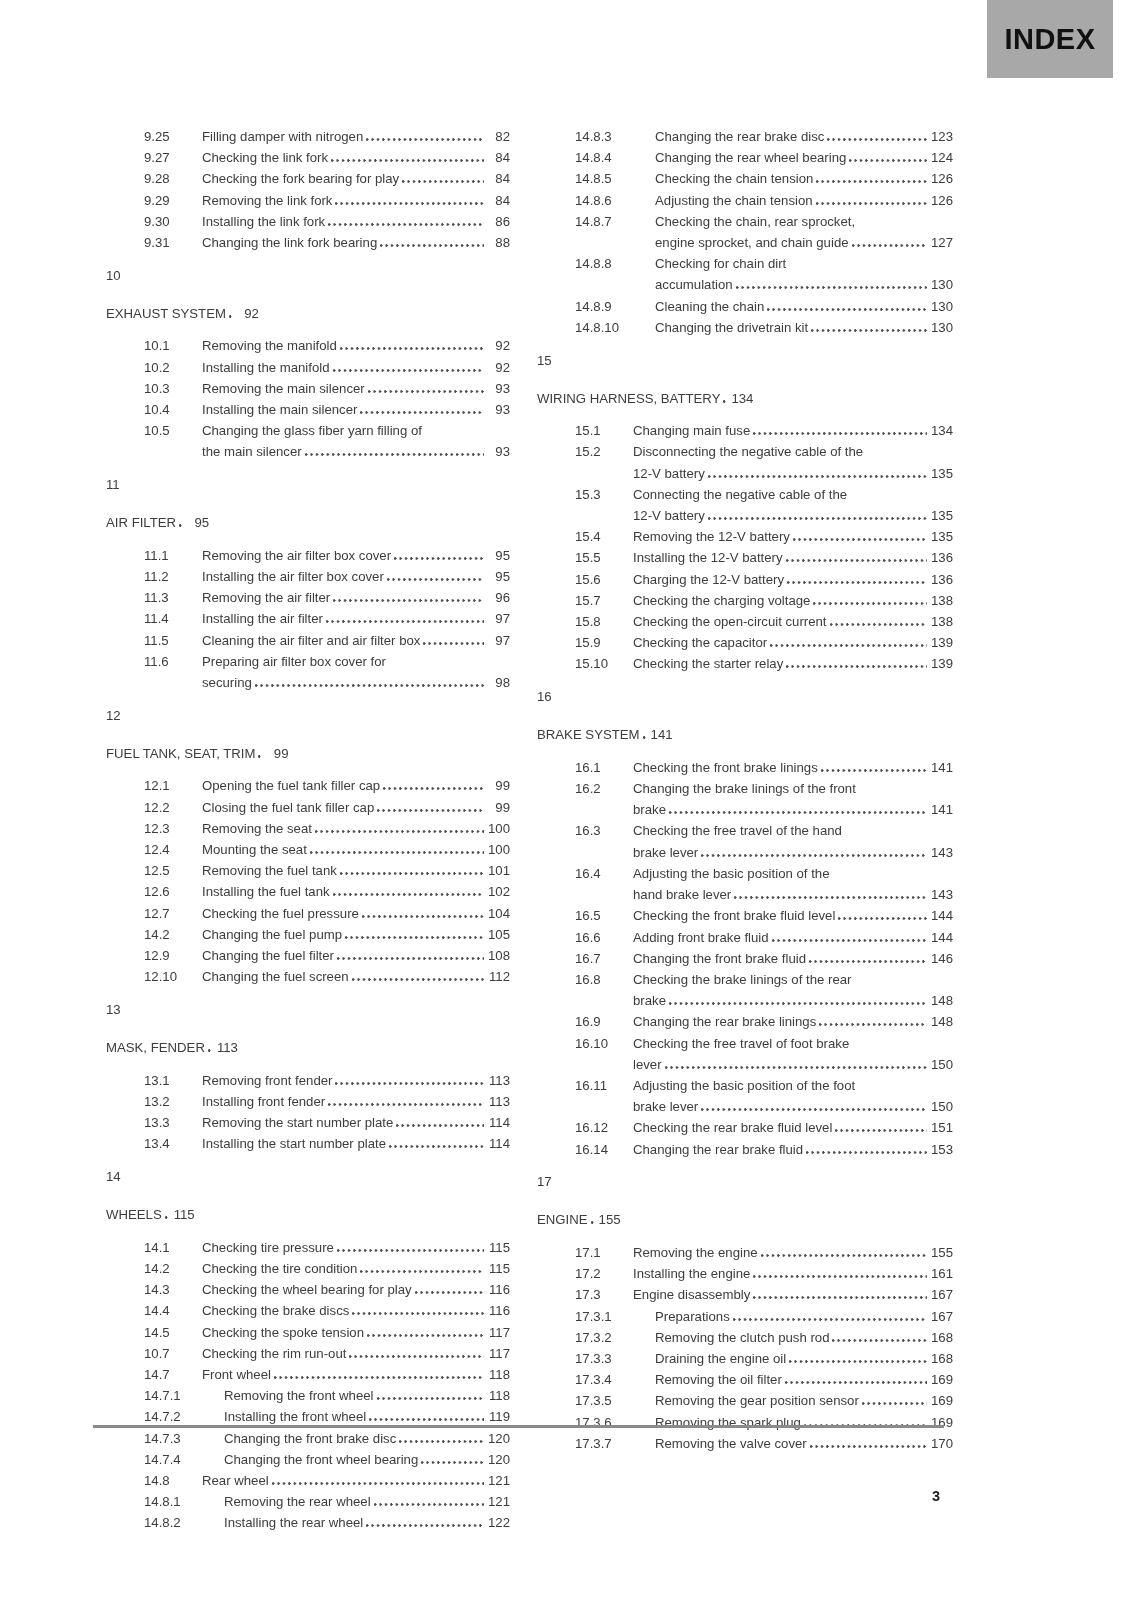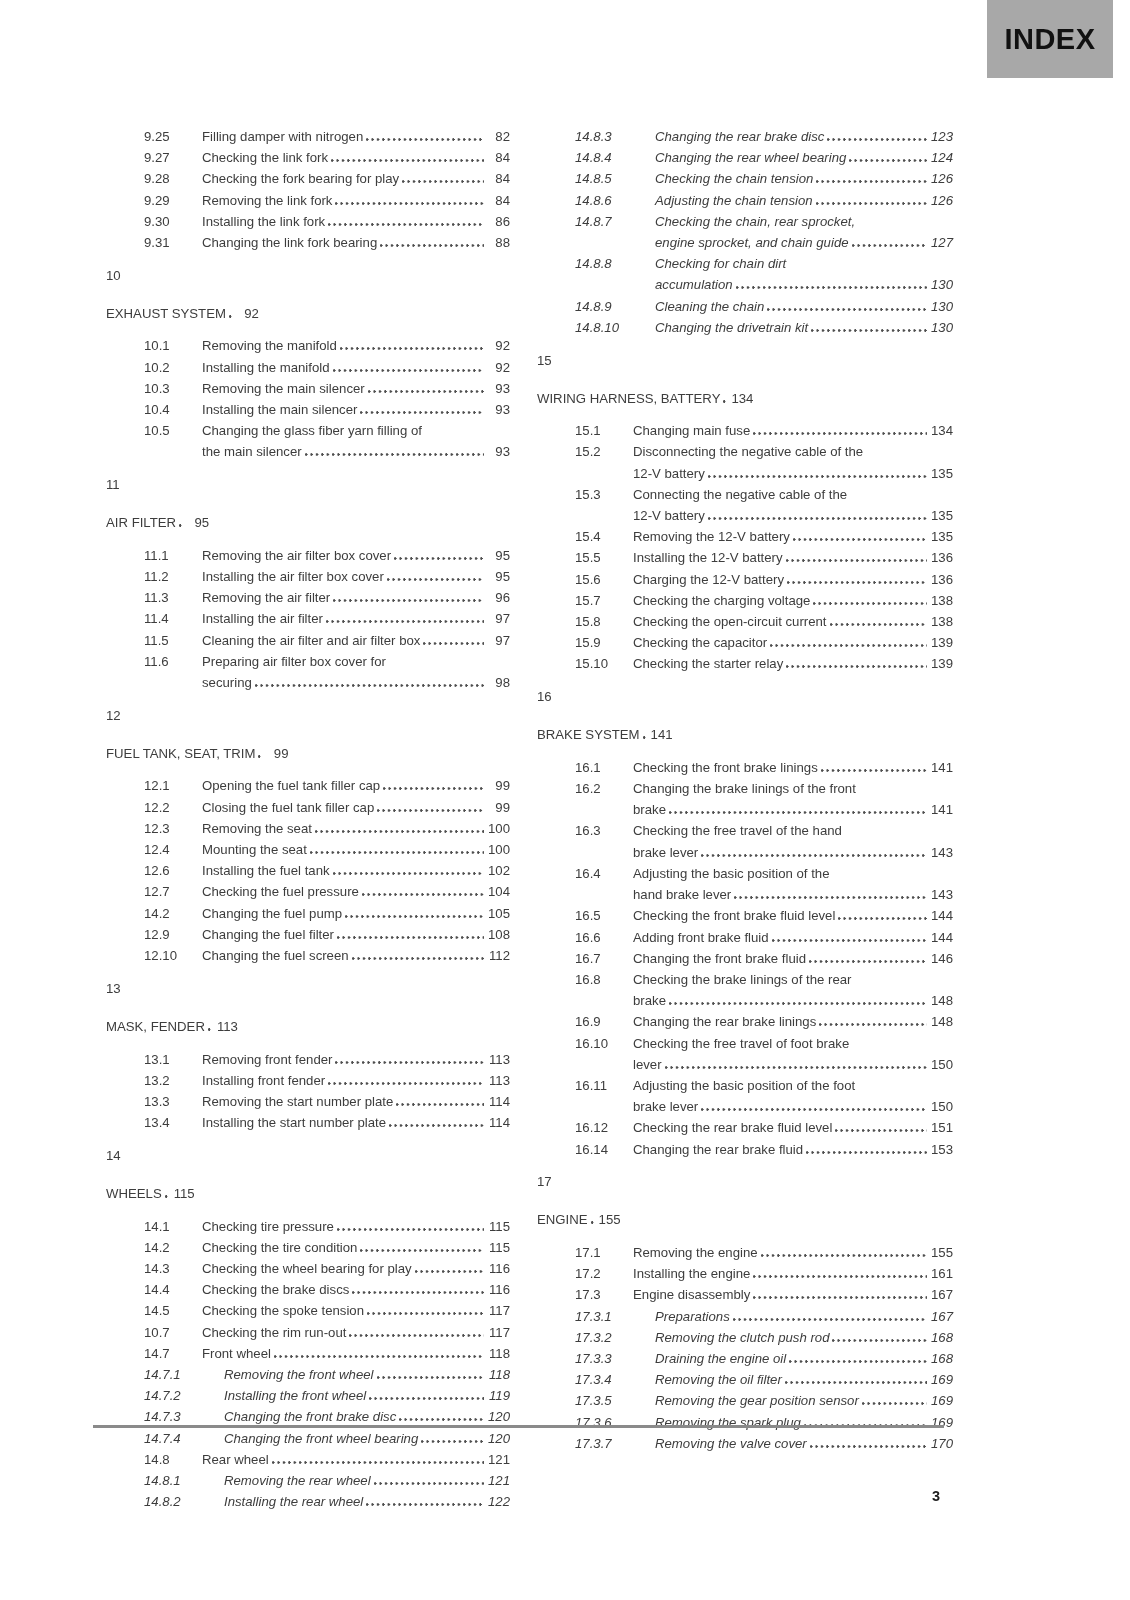--- a/index.html
+++ b/index.html
@@ -25,21 +25,21 @@
   }
   .col { display: block; }
   .col.left  { width: 404px; }
   .col.right { width: 416px; }
   .row { display: flex; align-items: flex-start; }
   .row .num { flex: 0 0 58px; white-space: nowrap; }
   .lvl1 { margin: 11.5px 0; flex-direction: column; }
   .lvl1 .num { flex: 0 0 38px; }
   .lvl2 { padding-left: 38px; }
   .lvl2 .num { flex: 0 0 58px; }
-  .lvl3 { padding-left: 38px; font-style: italic; }
+  .lvl3 { padding-left: 38px; }
   .lvl3 .num { flex: 0 0 80px; }
   .content { flex: 1 1 auto; min-width: 0; }
   .line { display: flex; align-items: baseline; }
   .line .txt { white-space: nowrap; }
   .leader {
     flex: 1 1 10px; min-width: 4px; height: 3px;
     margin: 0 4px 1px 3px;
     background-image: radial-gradient(circle at 1.2px 1.5px, #4f4f4f 1.1px, transparent 1.45px);
     background-repeat: repeat-x;
     background-size: 5.4px 3px;
@@ -303,20 +303,30 @@
         <span class="num">12.4</span>
         <div class="content">
           <div class="line">
             <span class="txt">Mounting the seat</span>
             <span class="leader"></span>
             <span class="pg">100</span>
           </div>
         </div>
       </div>
       <div class="row lvl2">
+        <span class="num">12.5</span>
+        <div class="content">
+          <div class="line">
+            <span class="txt">Removing the fuel tank</span>
+            <span class="leader"></span>
+            <span class="pg">101</span>
+          </div>
+        </div>
+      </div>
+      <div class="row lvl2">
         <span class="num">12.6</span>
         <div class="content">
           <div class="line">
             <span class="txt">Installing the fuel tank</span>
             <span class="leader"></span>
             <span class="pg">102</span>
           </div>
         </div>
       </div>
       <div class="row lvl2">

